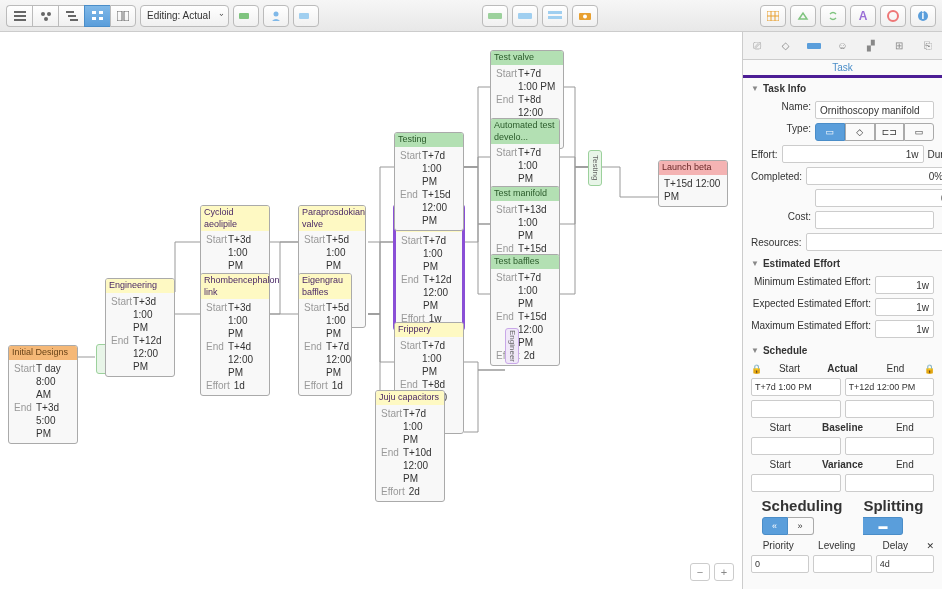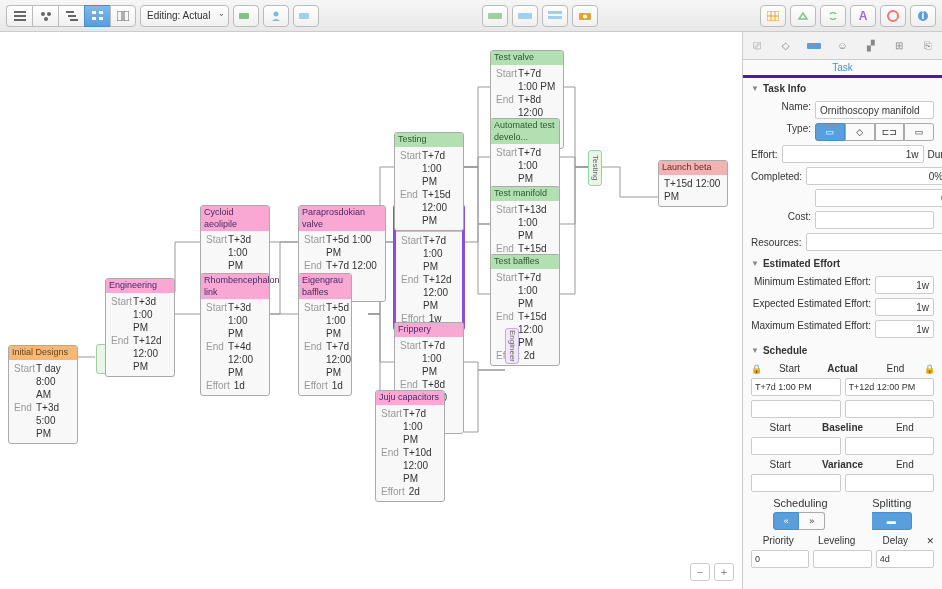--- a/index.html
+++ b/index.html
@@ -13,21 +13,21 @@
 .tb-seg .tb-btn:last-child{border-radius:0 4px 4px 0;border-right:1px solid #bbb}
 .tb-spacer{flex:1}
 .tb-select{height:22px;background:linear-gradient(#fff,#f0f0f0);border:1px solid #bbb;border-radius:4px;padding:0 18px 0 6px;font-size:10px;position:relative;display:flex;align-items:center;cursor:pointer}
 .tb-select::after{content:"⌃";position:absolute;right:4px;top:2px;font-size:8px;transform:rotate(180deg)}
 .canvas{position:absolute;top:32px;left:0;right:200px;bottom:0;background:#fff;overflow:hidden}
 .node{position:absolute;border:1px solid #aaa;border-radius:3px;font-size:9px;line-height:1.3;padding:3px 5px;background:#f8f8f8}
 .node .title{font-weight:500;padding:1px 3px;margin:-3px -5px 2px -5px;border-radius:2px 2px 0 0;font-size:9px}
 .node .row{display:flex;gap:4px;font-size:8px;color:#666}
 .node .row .k{color:#999;min-width:18px}
 .orange .title{background:#f5b877;color:#6b4518}
-.purple .title{background:#f9a8d4;color:#4a2966}
+.purple .title{background:#fef9c3;color:#4a2966}
 .green .title{background:#b3e0b3;color:#2a5a2a}
 .red .title{background:#f4b3b3;color:#6b2828}
 .selected{border:2px solid #8a4fd6;box-shadow:0 0 0 1px #8a4fd6}
 .vlabel{position:absolute;writing-mode:vertical-rl;text-orientation:mixed;font-size:8px;color:#666;transform:rotate(180deg)}
 .zoom{position:absolute;right:8px;bottom:8px;display:flex;gap:4px}
 .zoom .btn{width:20px;height:18px;border:1px solid #ccc;border-radius:3px;background:#fff;display:flex;align-items:center;justify-content:center;cursor:pointer;font-size:11px;color:#888}
 svg.lines{position:absolute;top:0;left:0;width:100%;height:100%;pointer-events:none}
 svg.lines line,svg.lines path{stroke:#999;stroke-width:1;fill:none}
 .inspector{position:absolute;top:32px;right:0;width:200px;bottom:0;background:#fafafa;border-left:1px solid #ccc;overflow-y:auto;font-size:10px}
 .insp-tabs{display:flex;height:28px;border-bottom:1px solid #ccc;align-items:center;justify-content:space-around;background:#f2f2f2}
@@ -51,21 +51,21 @@
 .type-seg div.sel{background:#5a9edb;color:#fff;border-color:#4a8dc8}
 .subhdr{text-align:center;font-size:10px;font-weight:600;padding:4px 0}
 .tri-col{display:flex;padding:2px 8px;gap:4px;align-items:center}
 .tri-col .c{flex:1;text-align:center;font-size:10px}
 .tri-col .c.bold{font-weight:700}
 .tri-col .lock{flex:none;width:10px;font-size:9px;color:#999}
 .tri-inp{display:flex;padding:2px 8px;gap:4px}
 .tri-inp input{flex:1;height:18px;border:1px solid #ccc;border-radius:2px;font-size:9px;padding:0 3px;min-width:0;background:#fff}
 .sched-btns{display:flex;justify-content:space-around;padding:3px 8px}
 .sched-btns .col{text-align:center}
-.sched-btns .col .t{font-size:11px;font-weight:400;margin-bottom:3px}
+.sched-btns .col .t{font-size:15px;font-weight:700;margin-bottom:3px}
 .sched-btns .seg{display:flex}
 .sched-btns .seg div{width:26px;height:18px;border:1px solid #aaa;display:flex;align-items:center;justify-content:center;font-size:9px;cursor:pointer}
 .sched-btns .seg div:first-child{border-radius:3px 0 0 3px}
 .sched-btns .seg div:last-child{border-radius:0 3px 3px 0;border-left:none}
 .sched-btns .seg div.sel{background:#5a9edb;color:#fff;border-color:#4a8dc8}
 .milestone-pill{position:absolute;border:1px solid #9cd19c;background:#e8f5e8;border-radius:3px;font-size:8px;color:#2a5a2a;display:flex;align-items:center;justify-content:center}
 </style>
 </head>
 <body>
 
@@ -263,21 +263,21 @@
   <div class="row">
         <span class="k">End</span>
         <span>T+4d 12:00 PM</span>
       </div>
   <div class="row">
         <span class="k">Effort</span>
         <span>1d</span>
       </div>
 </div>
 
-<div class="node purple" style="left:298px;top:173px;width:88px">
+<div class="node purple" style="left:298px;top:173px;width:68px">
   <div class="title">Paraprosdokian valve</div>
   <div class="row">
         <span class="k">Start</span>
         <span>T+5d 1:00 PM</span>
       </div>
   <div class="row">
         <span class="k">End</span>
         <span>T+7d 12:00 PM</span>
       </div>
   <div class="row">

